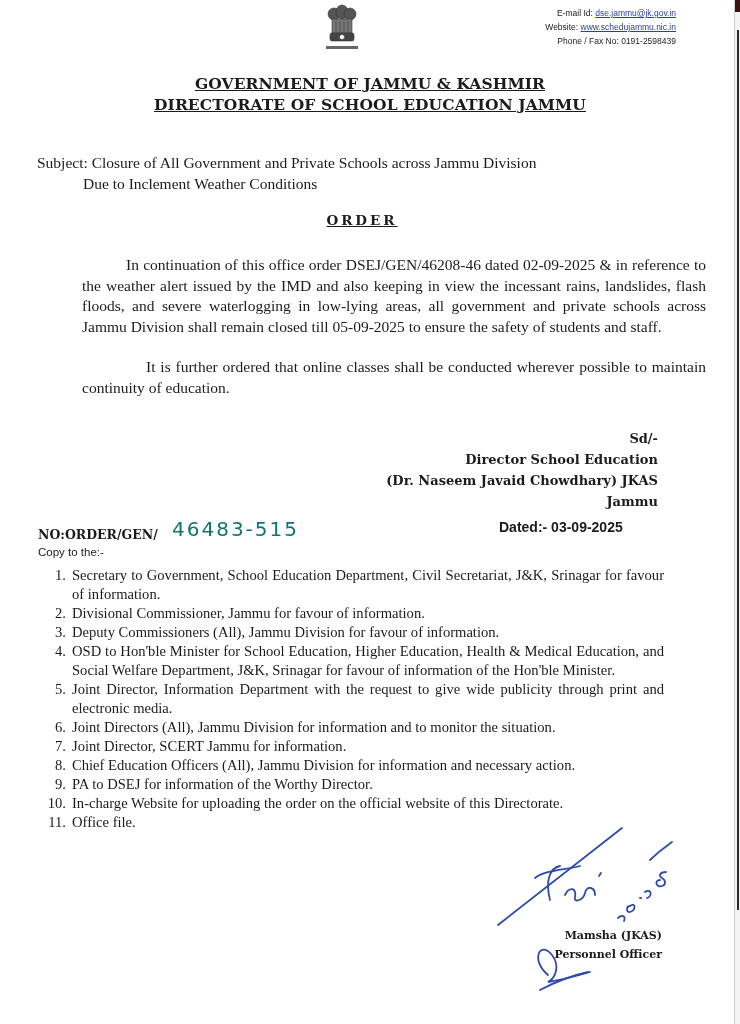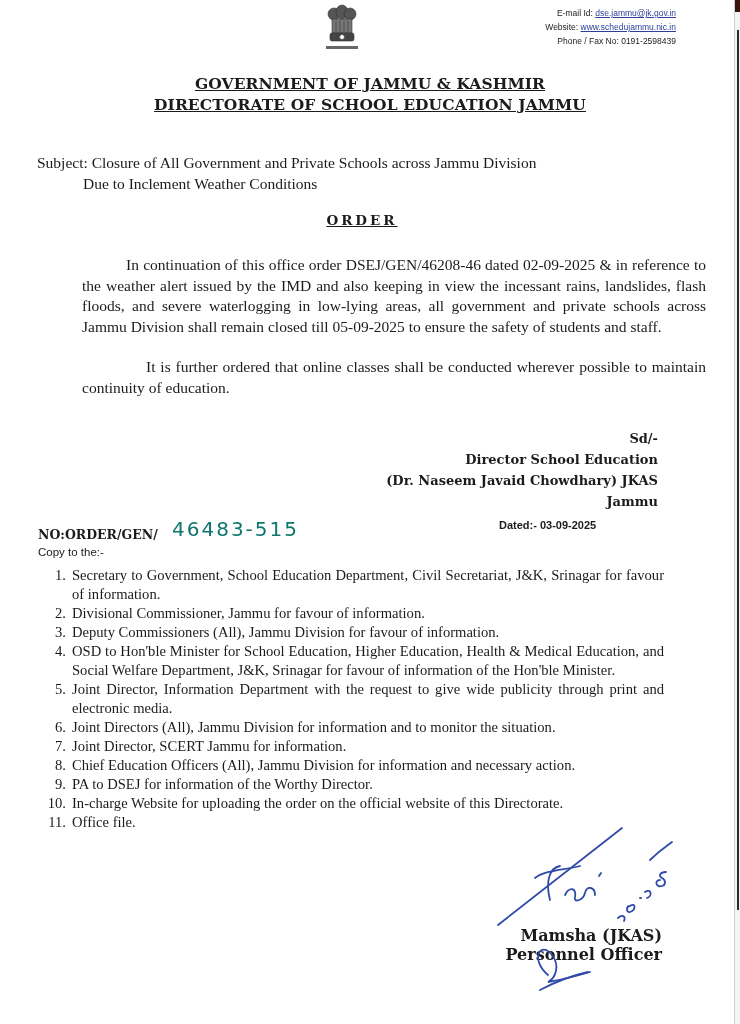--- a/index.html
+++ b/index.html
@@ -52,40 +52,40 @@
   }
 
   .ref-no {
     position:absolute; left:38px; top:527px; font-family:"DejaVu Serif", serif; font-weight:bold; font-size:12.5px;
   }
   .handwritten-no {
     position:absolute; left:172px; top:517px; font-family:"DejaVu Sans", sans-serif; font-size:20px;
     color:#0f766e; letter-spacing:2px; font-weight:normal;
   }
   .dated {
-    position:absolute; left:499px; top:519px; font-family:"Liberation Sans", sans-serif; font-weight:bold; font-size:11px;
+    position:absolute; left:499px; top:519px; font-family:"Liberation Sans", sans-serif; font-weight:bold; font-size:14px;
   }
   .copy-to {
     position:absolute; left:38px; top:546px; font-family:"Liberation Sans", sans-serif; font-size:11.5px;
   }
 
   .copy-list {
     position:absolute; left:38px; top:566px; width:626px; margin:0; padding:0; list-style:none;
     font-size:14.6px; line-height:19px;
   }
   .copy-list li { display:flex; }
   .copy-list .num { width:28px; flex:none; text-align:right; padding-right:6px; }
   .copy-list .txt { flex:1; text-align:justify; }
   .copy-list .txt.last-left { text-align:left; }
 
   .ink { position:absolute; left:0; top:0; width:740px; height:1024px; pointer-events:none; }
 
   .officer-block {
     position:absolute; right:78px; top:926px; text-align:right;
-    font-family:"DejaVu Serif", serif; font-weight:bold; font-size:16px; line-height:19px;
+    font-family:"DejaVu Serif", serif; font-weight:bold; font-size:11px; line-height:19px;
   }
 </style>
 </head>
 <body>
 
 <div class="edge-right">
   <div class="corner"></div>
   <div class="dark"></div>
 </div>
 

